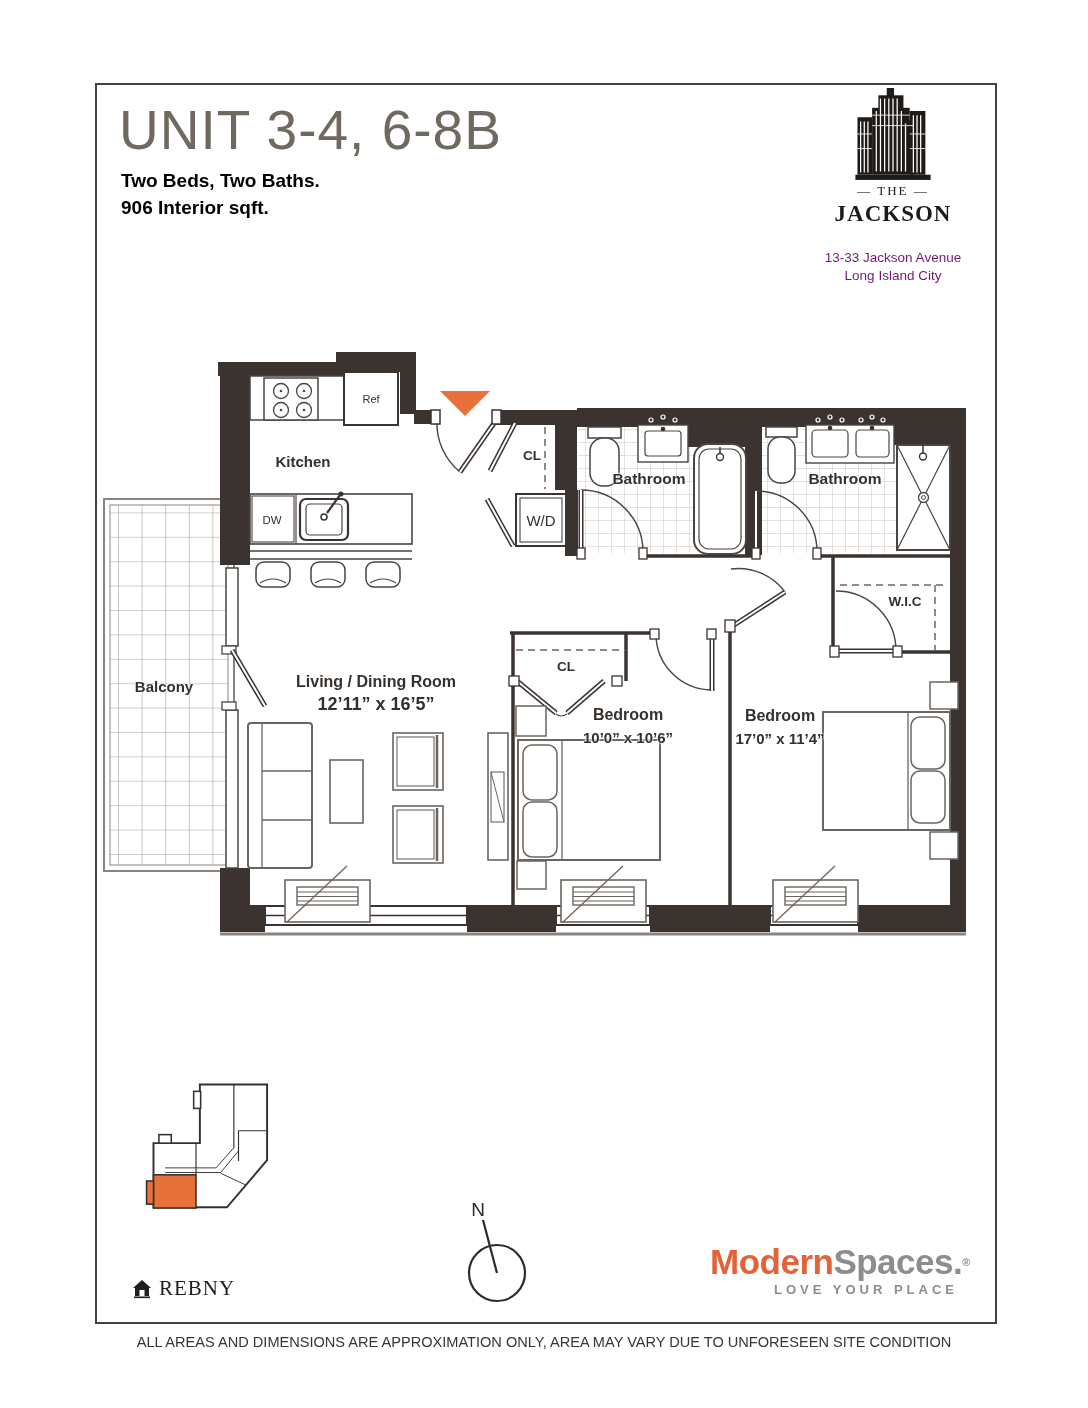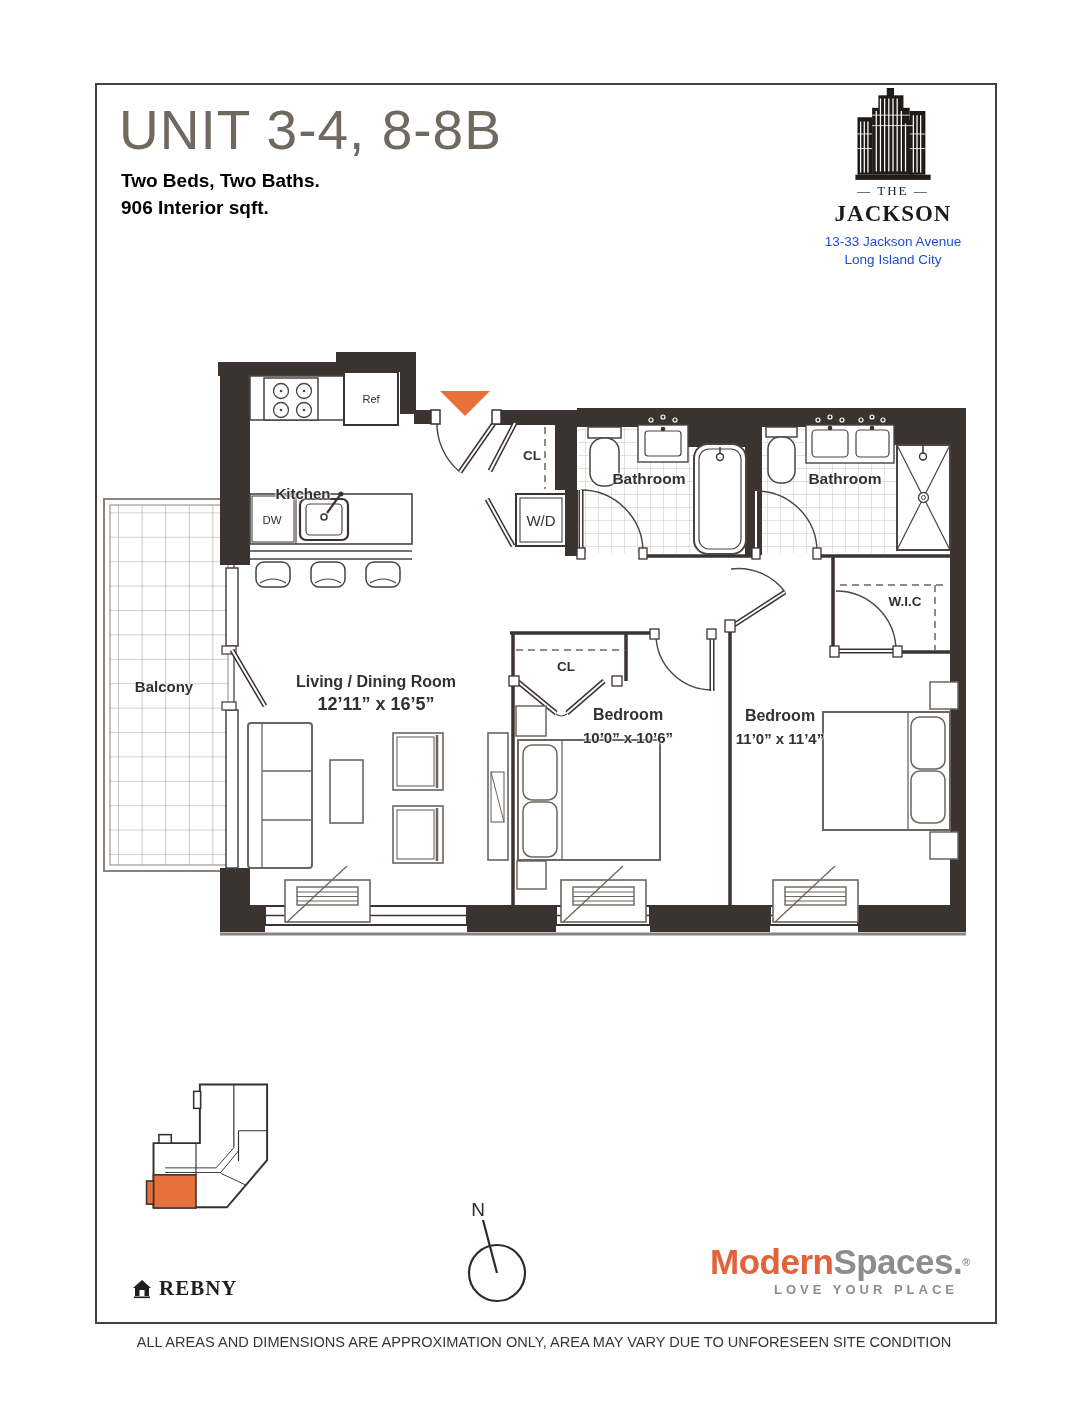--- a/index.html
+++ b/index.html
@@ -9,49 +9,49 @@
   
   .title{position:absolute;left:119px;top:98px;font-size:55px;letter-spacing:1px;
          color:#6f6960;font-weight:400;white-space:nowrap;}
   .subtitle{position:absolute;left:121px;top:167px;font-size:19px;font-weight:bold;
             color:#000000;line-height:27px;}
   .jackson{position:absolute;left:795px;top:88px;width:196px;text-align:center;color:#1e1b19;}
   .jk-icon{display:block;margin:0 auto;}
   .jk-the{font-family:"Liberation Serif",serif;font-size:13px;letter-spacing:2px;margin-top:1px;}
   .jk-name{font-family:"Liberation Serif",serif;font-weight:bold;font-size:23px;
            letter-spacing:1px;line-height:30px;}
-  .jk-addr{font-size:13.5px;color:#1d4ed8;line-height:18px;margin-top:4px;}
+  .jk-addr{font-size:13.5px;color:#701a75;line-height:18px;margin-top:20px;}
   
   .plan-svg{position:absolute;left:90px;top:340px;}
   .plabel{position:absolute;transform:translate(-50%,-50%);font-weight:bold;color:#35302c;
           white-space:nowrap;text-shadow:0 0 2px #fff,0 0 2px #fff,0 0 3px #fff;}
   .plabel.light{font-weight:normal;}
   
   .keyplan-svg{position:absolute;left:128px;top:1066px;}
   .rebny{position:absolute;left:132px;top:1276px;display:flex;align-items:center;gap:7px;}
-  .rebny-text{font-family:"Liberation Serif",serif;font-weight:bold;font-size:21px;
+  .rebny-text{font-family:"Liberation Serif",serif;font-weight:normal;font-size:21px;
               letter-spacing:1px;color:#221e1c;}
   .compass-svg{position:absolute;left:452px;top:1194px;}
   .ms{position:absolute;left:710px;top:1243px;width:252px;}
   .ms-line{font-size:35px;font-weight:bold;letter-spacing:-0.5px;line-height:38px;white-space:nowrap;}
   .ms-modern{color:#e2633a;}
   .ms-spaces{color:#8d8d90;}
   .ms-reg{color:#8d8d90;font-size:11px;vertical-align:8px;}
   .ms-tag{text-align:right;font-size:13px;font-weight:bold;color:#8d8d90;
           letter-spacing:4px;margin-top:1px;padding-right:4px;}
   .disclaimer{position:absolute;left:0;width:1088px;top:1333px;text-align:center;
               font-size:15.5px;color:#3b3530;transform:scaleX(0.94);}
 </style>
 </head>
 <body>
 
 <div class="page">
   <div class="frame"></div>
 
-  <div class="title">UNIT 3-4, 8-8B</div>
+  <div class="title">UNIT 3-4, 6-8B</div>
   <div class="subtitle">
     <div>Two Beds, Two Baths.</div>
     <div>906 Interior sqft.</div>
   </div>
 
   <div class="jackson">
     <svg class="jk-icon" width="76" height="94" viewBox="0 0 72 90">
       <g fill="#1e1b19">
         <rect x="30" y="0" width="7" height="9"></rect>
         <rect x="22" y="7" width="24" height="14"></rect>
@@ -327,36 +327,36 @@
     <g fill="#fff" stroke="#6b6560">
       <rect x="823" y="712" width="127" height="118" stroke-width="2"></rect>
       <line x1="908" y1="712" x2="908" y2="830" stroke-width="1.3"></line>
       <rect x="911" y="717" width="34" height="52" rx="9" stroke-width="1.5"></rect>
       <rect x="911" y="771" width="34" height="52" rx="9" stroke-width="1.5"></rect>
       <rect x="930" y="682" width="28" height="27" stroke-width="1.5"></rect>
       <rect x="930" y="832" width="28" height="27" stroke-width="1.5"></rect>
     </g>
   </svg>
 
-  <div class="plabel" style="left:303px;top:461px;font-size:15px;margin-top:32px;">Kitchen</div>
+  <div class="plabel" style="left:303px;top:461px;font-size:15px;">Kitchen</div>
   <div class="plabel light" style="left:371px;top:399px;font-size:11px;">Ref</div>
   <div class="plabel light" style="left:272px;top:520px;font-size:11.5px;text-align:center;">DW</div>
   <div class="plabel" style="left:532px;top:455px;font-size:13.5px;">CL</div>
   <div class="plabel light" style="left:541px;top:520px;font-size:15px;">W/D</div>
   <div class="plabel" style="left:649px;top:479px;font-size:15.5px;">Bathroom</div>
   <div class="plabel" style="left:845px;top:479px;font-size:15.5px;">Bathroom</div>
   <div class="plabel" style="left:905px;top:601px;font-size:13.5px;">W.I.C</div>
   <div class="plabel" style="left:566px;top:666px;font-size:13.5px;">CL</div>
   <div class="plabel" style="left:164px;top:686px;font-size:15px;">Balcony</div>
   <div class="plabel" style="left:376px;top:682px;font-size:16px;">Living / Dining Room</div>
   <div class="plabel" style="left:376px;top:704px;font-size:18px;">12’11” x 16’5”</div>
   <div class="plabel" style="left:628px;top:715px;font-size:16px;">Bedroom</div>
   <div class="plabel" style="left:628px;top:737px;font-size:15px;">10’0” x 10’6”</div>
   <div class="plabel" style="left:780px;top:716px;font-size:16px;">Bedroom</div>
-  <div class="plabel" style="left:780px;top:738px;font-size:15px;">11’0” x 11’4”</div>
+  <div class="plabel" style="left:780px;top:738px;font-size:15px;">17’0” x 11’4”</div>
 
   <svg class="keyplan-svg" width="170" height="196" viewBox="0 0 220 250">
     <path d="M93 22H180V120L128 181H33V98H93Z" fill="#fff" stroke="#35302c" stroke-width="2.5"></path>
     <rect x="85" y="31" width="9" height="22" fill="#fff" stroke="#35302c" stroke-width="2"></rect>
     <rect x="40" y="87" width="16" height="11" fill="#fff" stroke="#35302c" stroke-width="2"></rect>
     <g fill="none" stroke="#35302c" stroke-width="1.5">
       <path d="M137 22V104 M143 82H180 M143 82V121 M88 98V139"></path>
       <path d="M137 104 114 130H48 M143 108 120 136H48" stroke-width="1.2"></path>
       <path d="M120 137 152 152" stroke-width="1.2"></path>
     </g>

